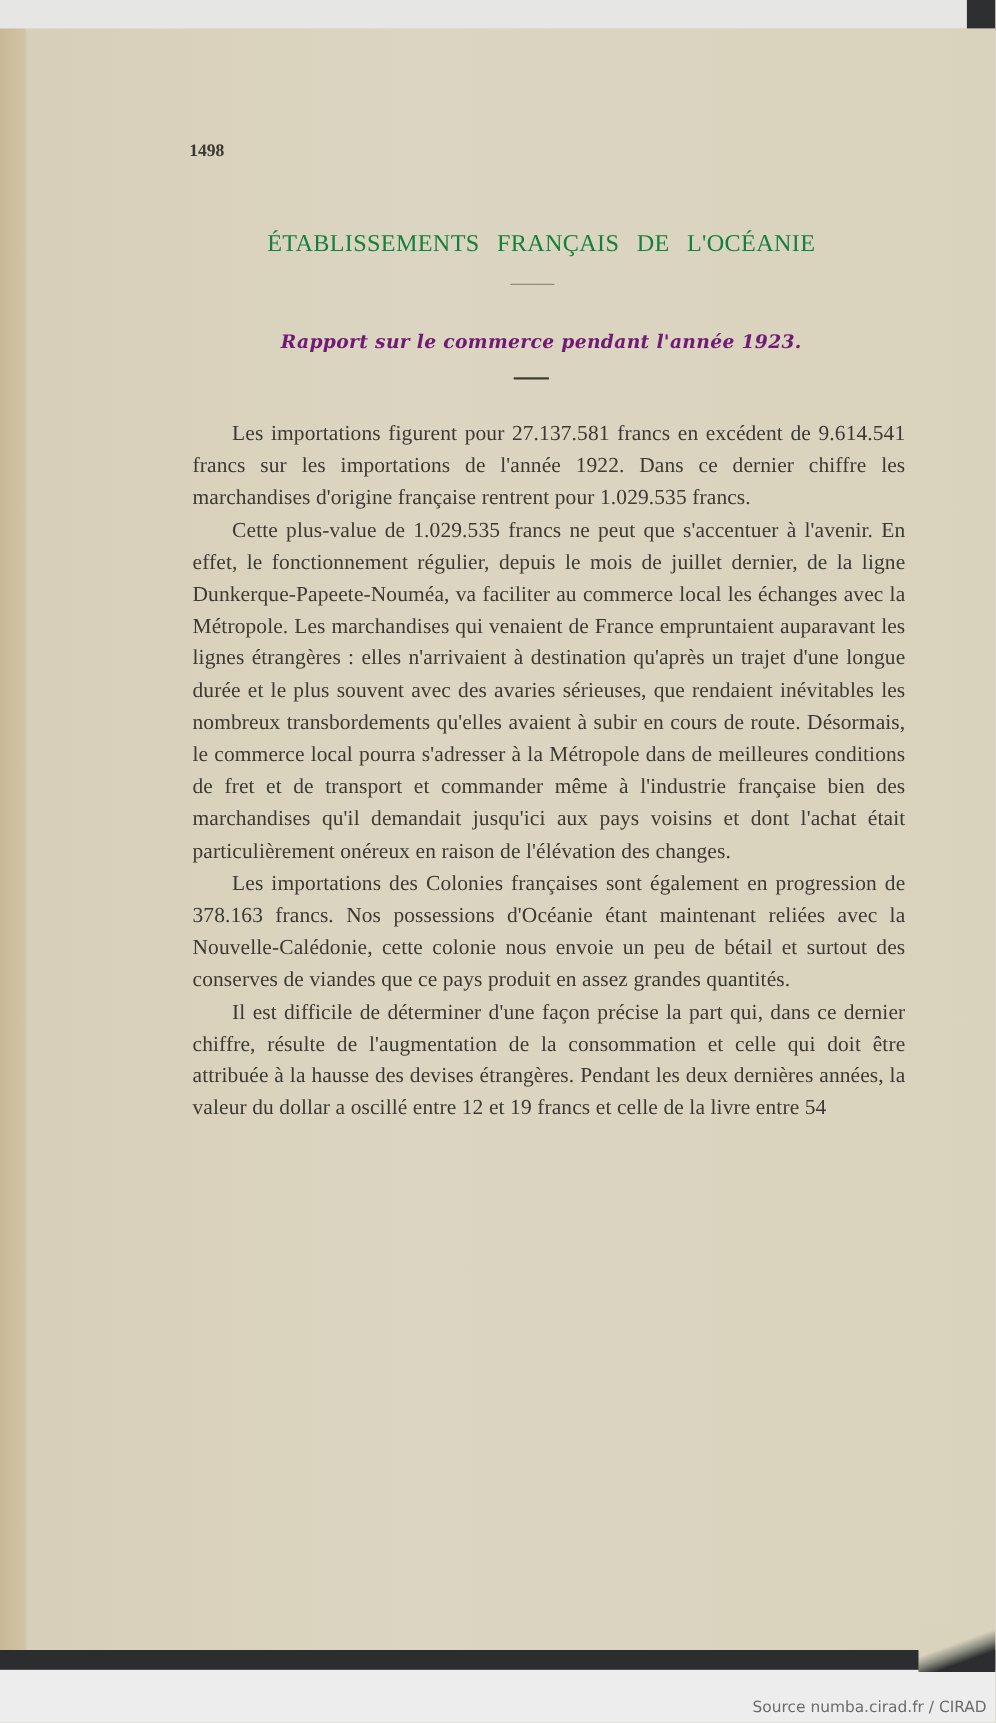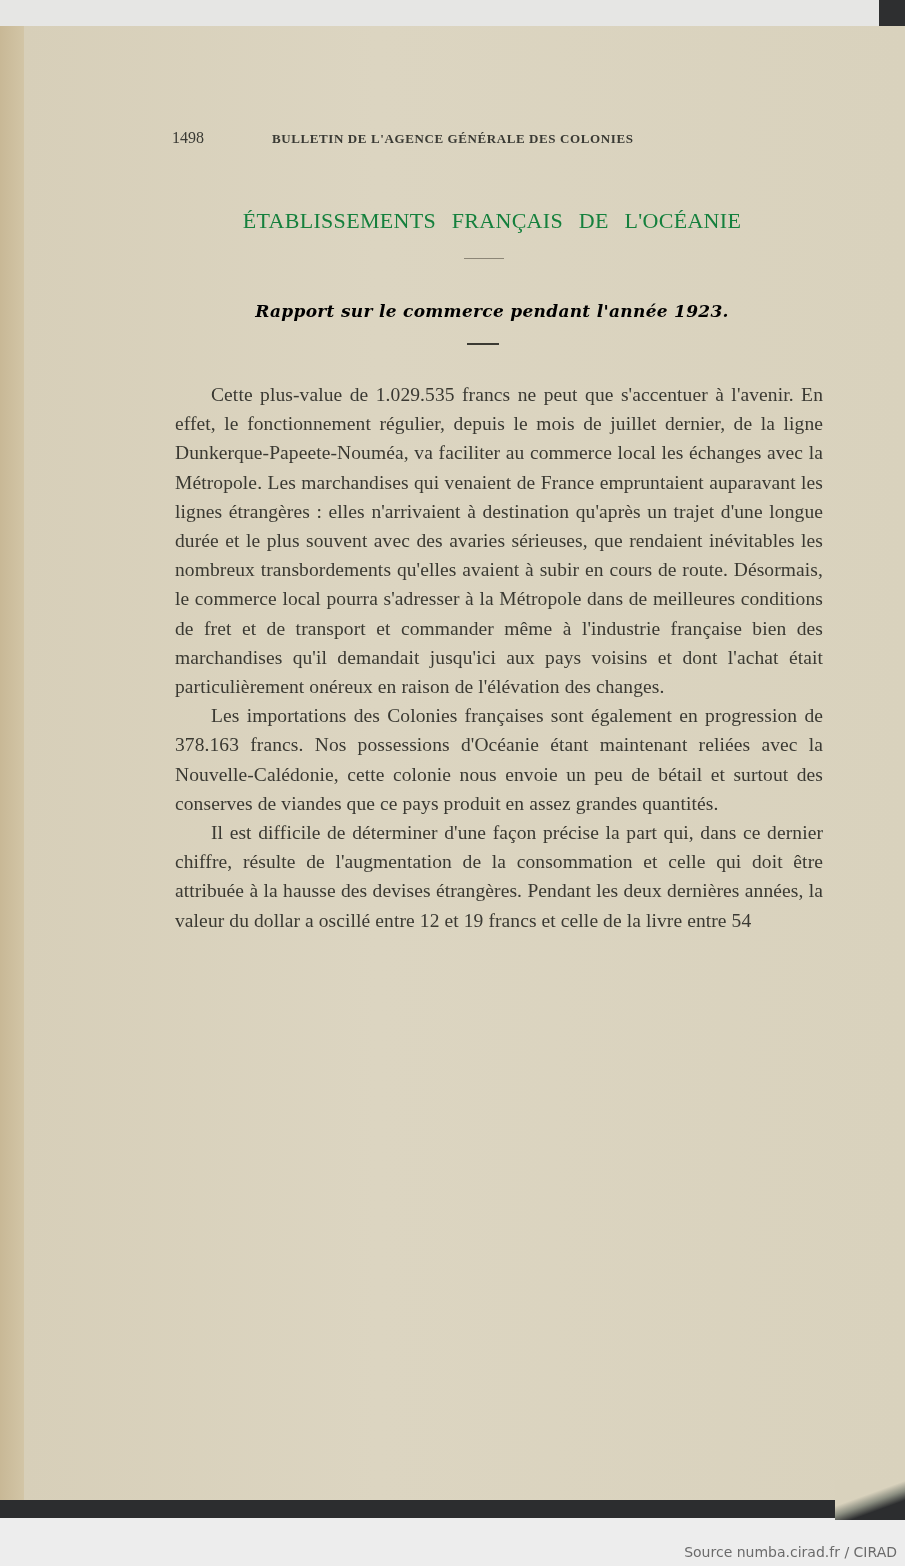--- a/index.html
+++ b/index.html
@@ -41,40 +41,40 @@
     font-family: "DejaVu Sans", "Liberation Sans", sans-serif;
     font-size: 14px; color: #6b6b6b;
   }
 
   .running-head {
     position: absolute; top: 129px; left: 172px; width: 640px; height: 22px;
     color: #3a3a34;
   }
   .page-number {
     position: absolute; left: 0; top: 0;
-    font-size: 16px; font-weight: normal;
+    font-size: 16px; font-weight: bold;
   }
   .journal-title {
     position: absolute; left: 100px; top: 2px;
     font-size: 13px; font-weight: bold; letter-spacing: 0.6px;
   }
 
   .section-title {
     position: absolute; top: 208px; left: 172px; width: 640px;
     text-align: center; font-size: 22px; color: #15803d;
     word-spacing: 10px; letter-spacing: 0.3px;
   }
   .small-rule {
     position: absolute; top: 258px; left: 464px; width: 40px; height: 1px;
     background: #8c8677;
   }
   .subtitle {
     position: absolute; top: 301px; left: 172px; width: 640px;
     text-align: center; font-size: 17px; font-style: italic; font-weight: bold;
-    color: #000000; letter-spacing: 0.3px;
+    color: #701a75; letter-spacing: 0.3px;
     font-family: "DejaVu Serif", "Liberation Serif", serif;
   }
   .rule {
     position: absolute; top: 343px; left: 467px; width: 32px; height: 2px;
     background: #3b3a33;
   }
 
   .text {
     position: absolute; left: 175px; top: 380px; width: 648px;
     font-size: 19.5px; line-height: 29.2px; color: #3a3932;
@@ -91,27 +91,27 @@
 <div class="page">
   <div class="page-spine"></div>
   <div class="page-body"></div>
 </div>
 
 <div class="bottom-dark"></div>
 <div class="bottom-dark-curl"></div>
 
 <div class="running-head">
   <span class="page-number">1498</span>
-  <span class="journal-title">BULLETIN DE L'AGENCE GÉNÉRALE DES COLONIES</span>
 </div>
 
 <div class="section-title">ÉTABLISSEMENTS FRANÇAIS DE L'OCÉANIE</div>
 <div class="small-rule"></div>
 <div class="subtitle">Rapport sur le commerce pendant l'année 1923.</div>
 <div class="rule"></div>
 
 <div class="text">
+  <p>Les importations figurent pour 27.137.581 francs en excédent de 9.614.541 francs sur les importations de l'année 1922. Dans ce dernier chiffre les marchandises d'origine française rentrent pour 1.029.535 francs.</p>
   <p>Cette plus-value de 1.029.535 francs ne peut que s'accentuer à l'avenir. En effet, le fonctionnement régulier, depuis le mois de juillet dernier, de la ligne Dunkerque-Papeete-Nouméa, va faciliter au commerce local les échanges avec la Métropole. Les marchandises qui venaient de France empruntaient auparavant les lignes étrangères : elles n'arrivaient à destination qu'après un trajet d'une longue durée et le plus souvent avec des avaries sérieuses, que rendaient inévitables les nombreux transbordements qu'elles avaient à subir en cours de route. Désormais, le commerce local pourra s'adresser à la Métropole dans de meilleures conditions de fret et de transport et commander même à l'industrie française bien des marchandises qu'il demandait jusqu'ici aux pays voisins et dont l'achat était particulièrement onéreux en raison de l'élévation des changes.</p>
   <p>Les importations des Colonies françaises sont également en progression de 378.163 francs. Nos possessions d'Océanie étant maintenant reliées avec la Nouvelle-Calédonie, cette colonie nous envoie un peu de bétail et surtout des conserves de viandes que ce pays produit en assez grandes quantités.</p>
   <p>Il est difficile de déterminer d'une façon précise la part qui, dans ce dernier chiffre, résulte de l'augmentation de la consommation et celle qui doit être attribuée à la hausse des devises étrangères. Pendant les deux dernières années, la valeur du dollar a oscillé entre 12 et 19 francs et celle de la livre entre 54</p>
 </div>
 
 <div class="footer-source">Source numba.cirad.fr / CIRAD</div>
 
 </body></html>

